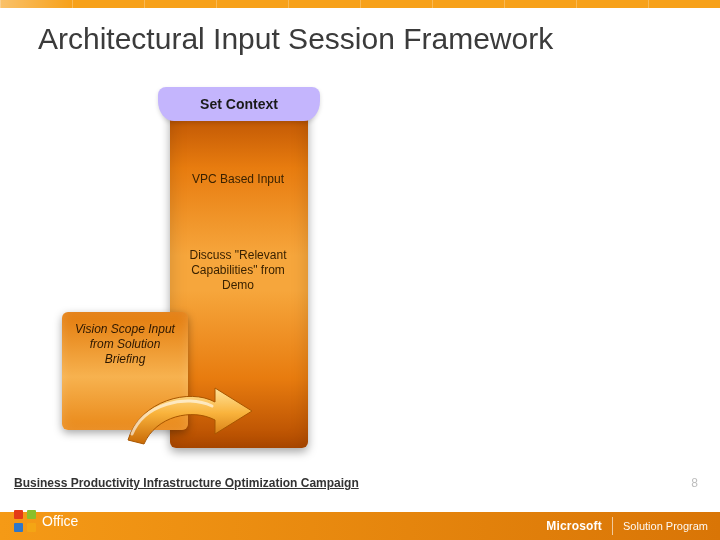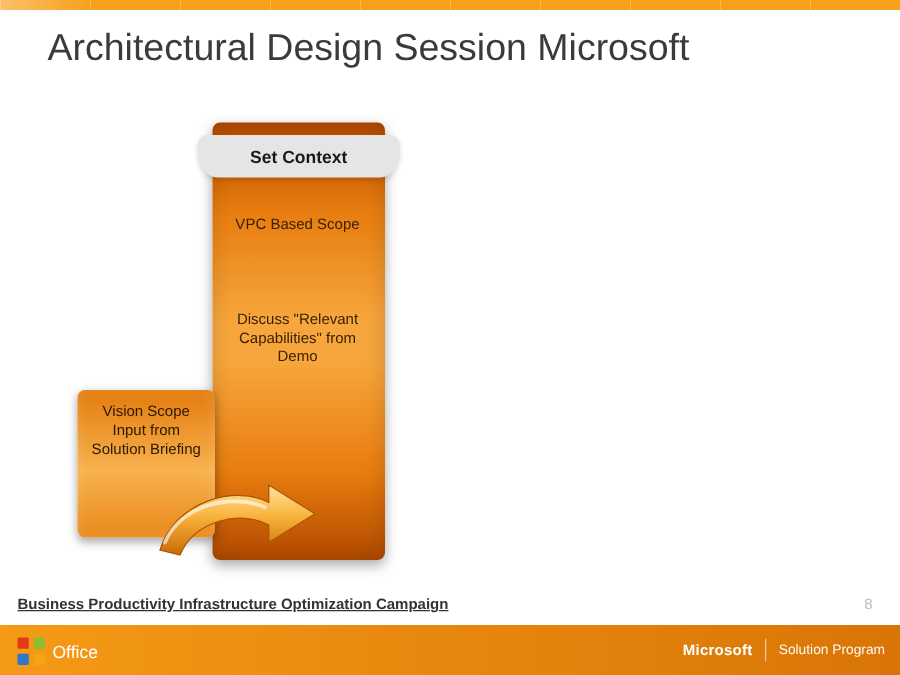--- a/index.html
+++ b/index.html
@@ -44,25 +44,25 @@
     width: 138px;
     height: 350px;
     border-radius: 6px;
     background: linear-gradient(to bottom, #b24a00 0%, #e87c0f 20%, #f6a63c 45%, #f6a63c 55%, #e87c0f 80%, #b24a00 100%);
     box-shadow: 0 4px 10px rgba(0,0,0,0.35), inset 0 0 18px rgba(0,0,0,0.15);
   }
 
   
   .context-tab {
     position: absolute;
-    top: 108px;
+    top: 87px;
     left: 158px;
     width: 162px;
     height: 34px;
-    background: #e5e5e5;
+    background: #c4b5fd;
     border-radius: 8px 8px 16px 16px / 8px 8px 20px 20px;
     box-shadow: 0 2px 4px rgba(0,0,0,0.15);
     display: flex;
     align-items: center;
     justify-content: center;
     font-weight: 700;
     font-size: 14px;
     color: #1a1a1a;
   }
 
@@ -76,30 +76,31 @@
     line-height: 1.25;
   }
   .col-label.vpc { top: 172px; }
   .col-label.discuss { top: 248px; }
 
   
   .side-card {
     position: absolute;
     top: 312px;
     left: 62px;
-    width: 110px;
+    width: 126px;
     height: 118px;
     border-radius: 6px;
     background: linear-gradient(to bottom, #e37b0c 0%, #f7b24f 55%, #e98818 100%);
     box-shadow: 0 3px 8px rgba(0,0,0,0.35), inset 0 0 12px rgba(255,255,255,0.15);
     padding: 10px 8px;
     text-align: center;
     font-size: 12px;
     line-height: 1.25;
     color: #2c1700;
+    font-style: italic;
   }
 
   
   .arrow-wrap{
     position:absolute;
     top: 382px;
     left: 120px;
     width: 140px;
     height: 80px;
     pointer-events:none;
@@ -119,21 +120,21 @@
     right: 22px;
     bottom: 50px;
     font-size: 12px;
     color: #bdbdbd;
   }
 
   
   .bottom-bar {
     position: absolute;
     left: 0; right: 0; bottom: 0;
-    height: 40px;
+    height: 28px;
     background: linear-gradient(to right, #f59a16 0%, #d97506 100%);
     display: flex;
     align-items: center;
     justify-content: flex-end;
     padding: 0 12px;
   }
   .partner-logo {
     display: flex;
     align-items: center;
     gap: 10px;
@@ -170,27 +171,27 @@
     font-family: "Segoe UI", Arial, sans-serif;
     color:#fff;
     font-size:14px;
   }
 </style>
 </head>
 <body>
 
 <div class="top-accent"></div>
 
-<h1 class="title">Architectural Design Session Microsoft</h1>
+<h1 class="title">Architectural Input Session Framework</h1>
 
 <div class="orange-column"></div>
 
 <div class="context-tab">Set Context</div>
 
-<div class="col-label vpc">VPC Based Scope</div>
+<div class="col-label vpc">VPC Based Input</div>
 <div class="col-label discuss">Discuss "Relevant Capabilities" from Demo</div>
 
 <div class="side-card">Vision Scope Input from Solution Briefing</div>
 
 <div class="arrow-wrap">
   <svg viewBox="0 0 140 80" width="140" height="80">
     <defs>
       <linearGradient id="arrG" x1="0" y1="0" x2="0" y2="1">
         <stop offset="0%" stop-color="#ffe39b"></stop>
         <stop offset="45%" stop-color="#f9b33c"></stop>

